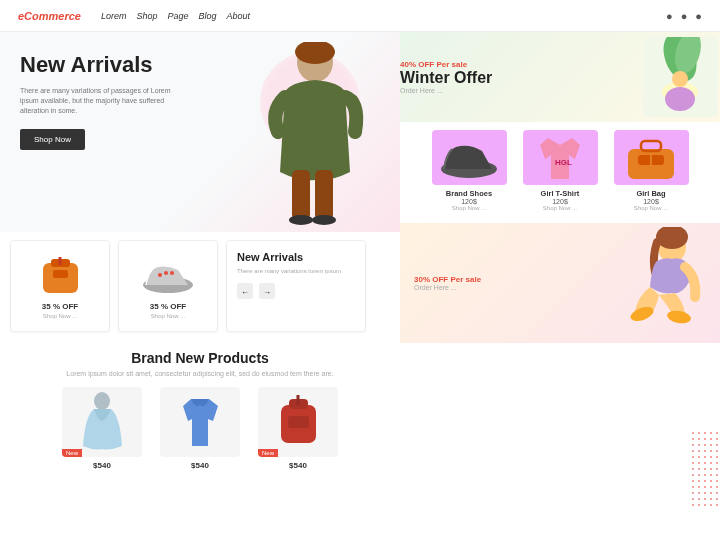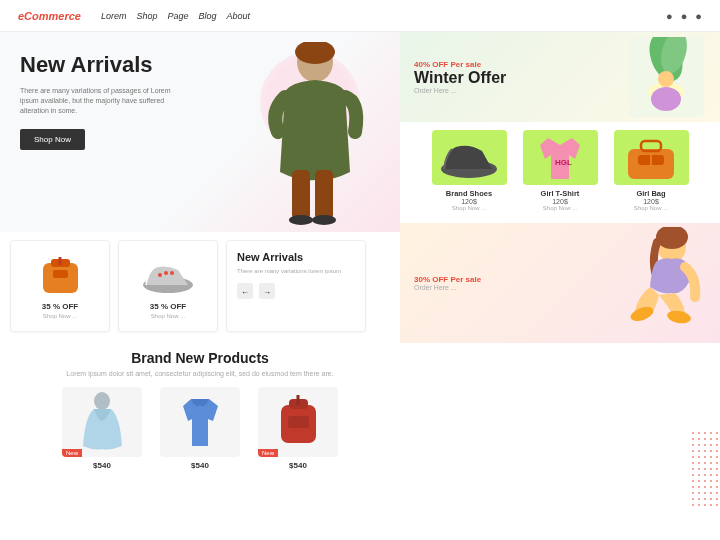--- a/index.html
+++ b/index.html
@@ -283,21 +283,21 @@
     .right-col {
       width: 320px;
       position: relative;
       overflow: hidden;
     }
 
     
     .winter-banner {
       height: 90px;
       background: linear-gradient(135deg, #e8f5e9 0%, #fff9e6 100%);
-      padding: 10px 14px;
+      padding: 10px 0;
       display: flex;
       align-items: center;
       gap: 22px;
       position: relative;
       overflow: hidden;
     }
     .winter-banner-content {
       flex: 1;
     }
     .winter-off {
@@ -340,21 +340,21 @@
       gap: 6px;
       justify-content: center;
     }
     .popular-card {
       width: 85px;
       text-align: center;
     }
     .popular-card-img {
       width: 75px;
       height: 55px;
-      background: #bef264;
+      background: #f0abfc;
       border-radius: 4px;
       margin: 0 auto 4px;
       display: flex;
       align-items: center;
       justify-content: center;
     }
     .popular-card-name {
       font-size: 7.5px;
       font-weight: bold;
       color: #333;

